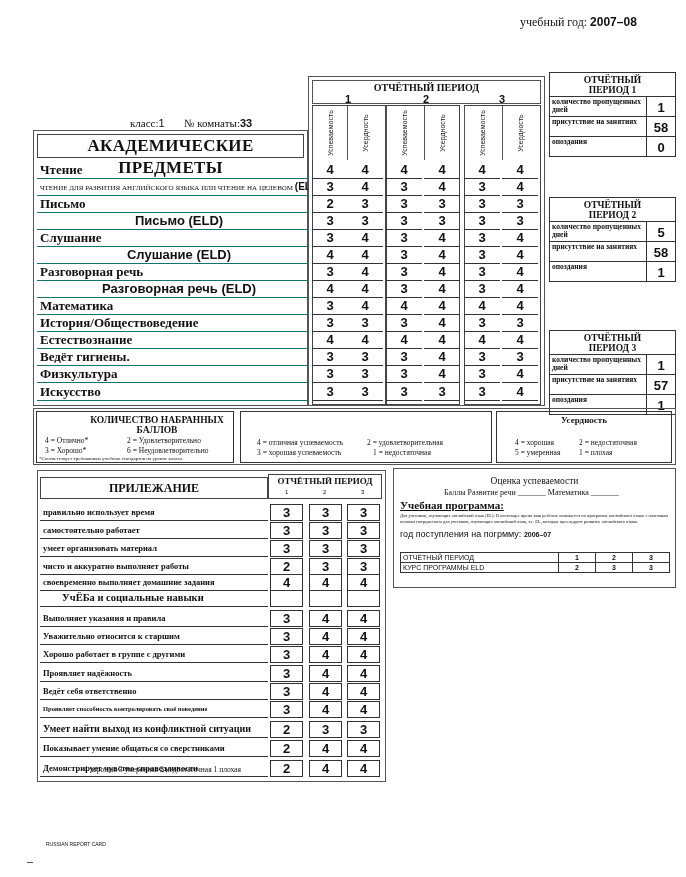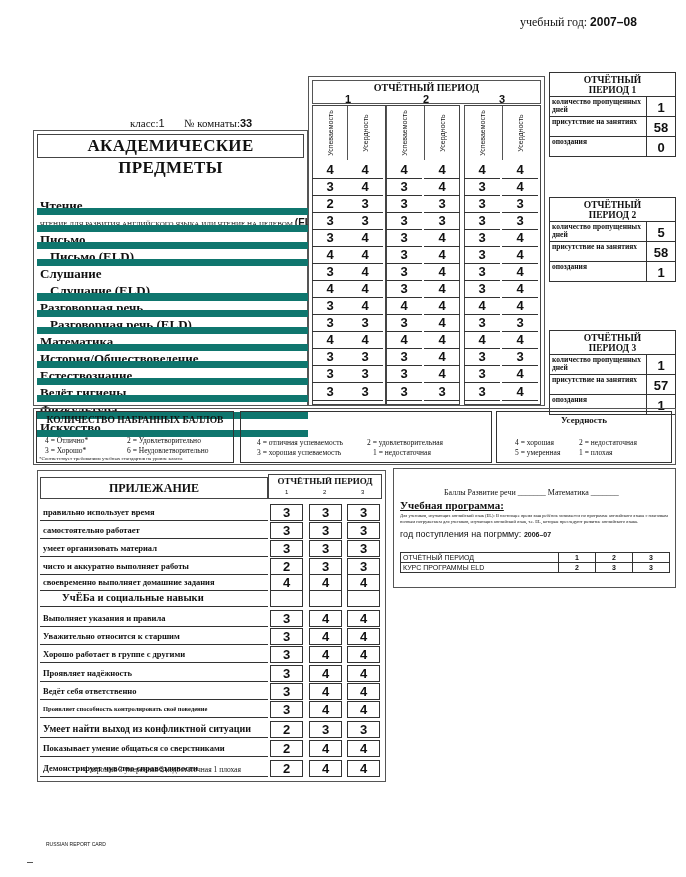--- a/index.html
+++ b/index.html
@@ -16,24 +16,24 @@
   #acad-frame-left { left: 33px; top: 130px; width: 275px; height: 276px; border: 1px solid #555; box-sizing: border-box; }
   #acad-frame-right { left: 308px; top: 76px; width: 237px; height: 330px; border: 1px solid #555; box-sizing: border-box; }
   #acad-title { left: 37px; top: 134px; width: 267px; height: 24px; border: 1px solid #444; box-sizing: border-box; text-align: center; font-size: 17px; font-weight: bold; line-height: 22px; letter-spacing: 0.3px; }
   #period-head { left: 312px; top: 80px; width: 229px; height: 24px; border: 1px solid #555; box-sizing: border-box; }
   #period-head .t { position: absolute; left: 0; right: 0; top: 1px; text-align: center; font-size: 10px; font-weight: bold; }
   #period-head .n { position: absolute; top: 12px; font-family: "Liberation Sans", sans-serif; font-weight: bold; font-size: 11px; }
   .vhead { position: absolute; top: 106px; width: 34px; height: 54px; border-left: 1px solid #555; box-sizing: border-box; }
   .vhead span { position: absolute; left: 50%; top: 50%; transform: translate(-50%,-50%) rotate(-90deg); font-family: "Liberation Sans", sans-serif; font-size: 7px; white-space: nowrap; }
   .grp-box { position: absolute; top: 105px; height: 300px; border: 1px solid #444; box-sizing: border-box; }
 
-  .subj-row { position: absolute; left: 37px; width: 271px; border-bottom: 7px solid #0f766e; box-sizing: border-box; font-size: 13px; font-weight: bold; white-space: nowrap; overflow: hidden; margin-top: 36px; }
+  .subj-row { position: absolute; left: 37px; width: 271px; border-bottom: 1px solid #0f766e; box-sizing: border-box; font-size: 13px; font-weight: bold; white-space: nowrap; overflow: hidden; }
   .subj-row.small { font-size: 7px; font-weight: normal; }
   .subj-row.small .eld { font-family: "Liberation Sans", sans-serif; font-weight: bold; font-size: 10px; }
-  .subj-row.sans { font-family: Liberation Serif, serif; font-size: 13px; }
+  .subj-row.sans { font-family: Liberation Sans, sans-serif; font-size: 13px; text-align: center; }
   .grade-cell { position: absolute; width: 36px; text-align: center; font-family: "Liberation Sans", sans-serif; font-weight: bold; font-size: 13px; border-bottom: 1px solid #333; box-sizing: border-box; }
 
   
   .att { position: absolute; left: 549px; width: 127px; border: 1px solid #333; box-sizing: border-box; }
   .att .h { text-align: center; font-size: 9.5px; font-weight: bold; line-height: 10px; padding: 2px 0 1px; border-bottom: 1px solid #333; }
   .att .r { position: relative; height: 19px; border-bottom: 1px solid #333; }
   .att .r:last-child { border-bottom: none; }
   .att .lbl { position: absolute; left: 2px; top: 1px; width: 96px; font-size: 7.5px; font-weight: bold; line-height: 8px; }
   .att .val { position: absolute; right: 0; top: 0; width: 28px; height: 100%; border-left: 1px solid #333; text-align: center; font-family: "Liberation Sans", sans-serif; font-weight: bold; font-size: 13px; line-height: 22px; }
 
@@ -137,21 +137,21 @@
     <div class="grade-cell" style="left:424px; top:195px; height:18px; line-height:18px;">3</div>
     <div class="grade-cell" style="left:464px; top:195px; height:18px; line-height:18px;">3</div>
     <div class="grade-cell" style="left:502px; top:195px; height:18px; line-height:18px;">3</div>
     <div class="subj-row sans" style="top:212px; height:18px; line-height:18px; padding-left:13px;"><span>Письмо (ELD)</span></div>
     <div class="grade-cell" style="left:312px; top:212px; height:18px; line-height:18px;">3</div>
     <div class="grade-cell" style="left:347px; top:212px; height:18px; line-height:18px;">3</div>
     <div class="grade-cell" style="left:386px; top:212px; height:18px; line-height:18px;">3</div>
     <div class="grade-cell" style="left:424px; top:212px; height:18px; line-height:18px;">3</div>
     <div class="grade-cell" style="left:464px; top:212px; height:18px; line-height:18px;">3</div>
     <div class="grade-cell" style="left:502px; top:212px; height:18px; line-height:18px;">3</div>
-    <div class="subj-row" style="top:229px; height:36px; line-height:18px; padding-left:3px;"><span>Слушание</span></div>
+    <div class="subj-row" style="top:229px; height:18px; line-height:18px; padding-left:3px;"><span>Слушание</span></div>
     <div class="grade-cell" style="left:312px; top:229px; height:18px; line-height:18px;">3</div>
     <div class="grade-cell" style="left:347px; top:229px; height:18px; line-height:18px;">4</div>
     <div class="grade-cell" style="left:386px; top:229px; height:18px; line-height:18px;">3</div>
     <div class="grade-cell" style="left:424px; top:229px; height:18px; line-height:18px;">4</div>
     <div class="grade-cell" style="left:464px; top:229px; height:18px; line-height:18px;">3</div>
     <div class="grade-cell" style="left:502px; top:229px; height:18px; line-height:18px;">4</div>
     <div class="subj-row sans" style="top:246px; height:18px; line-height:18px; padding-left:13px;"><span>Слушание (ELD)</span></div>
     <div class="grade-cell" style="left:312px; top:246px; height:18px; line-height:18px;">4</div>
     <div class="grade-cell" style="left:347px; top:246px; height:18px; line-height:18px;">4</div>
     <div class="grade-cell" style="left:386px; top:246px; height:18px; line-height:18px;">3</div>
@@ -267,21 +267,21 @@
         <div class="val">57</div>
       </div>
       <div class="r">
         <div class="lbl">опоздания</div>
         <div class="val">1</div>
       </div>
     </div>
   </div>
 
 <div class="abs" id="legend-wrap"></div>
-<div class="leg" style="left:36px; width:198px;">
+<div class="leg" style="left:36px; width:198px;padding-left:44px;">
   <div class="h">КОЛИЧЕСТВО НАБРАННЫХ БАЛЛОВ</div>
   <div class="line" style="left:8px; top:24px;">4 = Отлично*</div>
   <div class="line" style="left:90px; top:24px;">2 = Удовлетворительно</div>
   <div class="line" style="left:8px; top:34px;">3 = Хорошо*</div>
   <div class="line" style="left:90px; top:34px;">6 = Неудовлетворительно</div>
   <div class="foot">*Соответствует требованиям учебных стандартов на уровне класса</div>
 </div>
 <div class="leg" style="left:240px; width:252px;">
   <div class="line" style="left:16px; top:26px;">4 = отличная успеваемость</div>
   <div class="line" style="left:126px; top:26px;">2 = удовлетворительная</div>
@@ -362,20 +362,21 @@
     <div class="dil-cell" style="left:270px; top:760px; height:17px; line-height:16px;">2</div>
     <div class="dil-cell" style="left:309px; top:760px; height:17px; line-height:16px;">4</div>
     <div class="dil-cell" style="left:347px; top:760px; height:17px; line-height:16px;">4</div>
     <div class="dil-cell" style="left:270px; top:590px; height:17px; border-top:none;"></div>
     <div class="dil-cell" style="left:309px; top:590px; height:17px; border-top:none;"></div>
     <div class="dil-cell" style="left:347px; top:590px; height:17px; border-top:none;"></div>
   </div>
 <div class="abs" id="dil-legend">4 хорошая     3 умеренная    2  недостаточная     1  плохая</div>
 
 <div class="abs" id="prog">
+  <div class="eval-title">Оценка успеваемости</div>
   <div class="eval-line">Баллы     Развитие речи _______ Математика _______</div>
   <div class="prog-title">Учебная программа:</div>
   <div class="prog-desc">Для учеников, изучающих английский язык (EL): В настоящее время ваш ребёнок занимается по программе английского языка с плановым полным погружением для учеников, изучающих английский язык, т.е. EL, которые преследуют развитие английского языка.</div>
   <div class="enroll">
     <span>год поступления на погрмму:</span>
     <span class="v">2006–07</span>
   </div>
   <table>
     <tbody>
         <tr>

